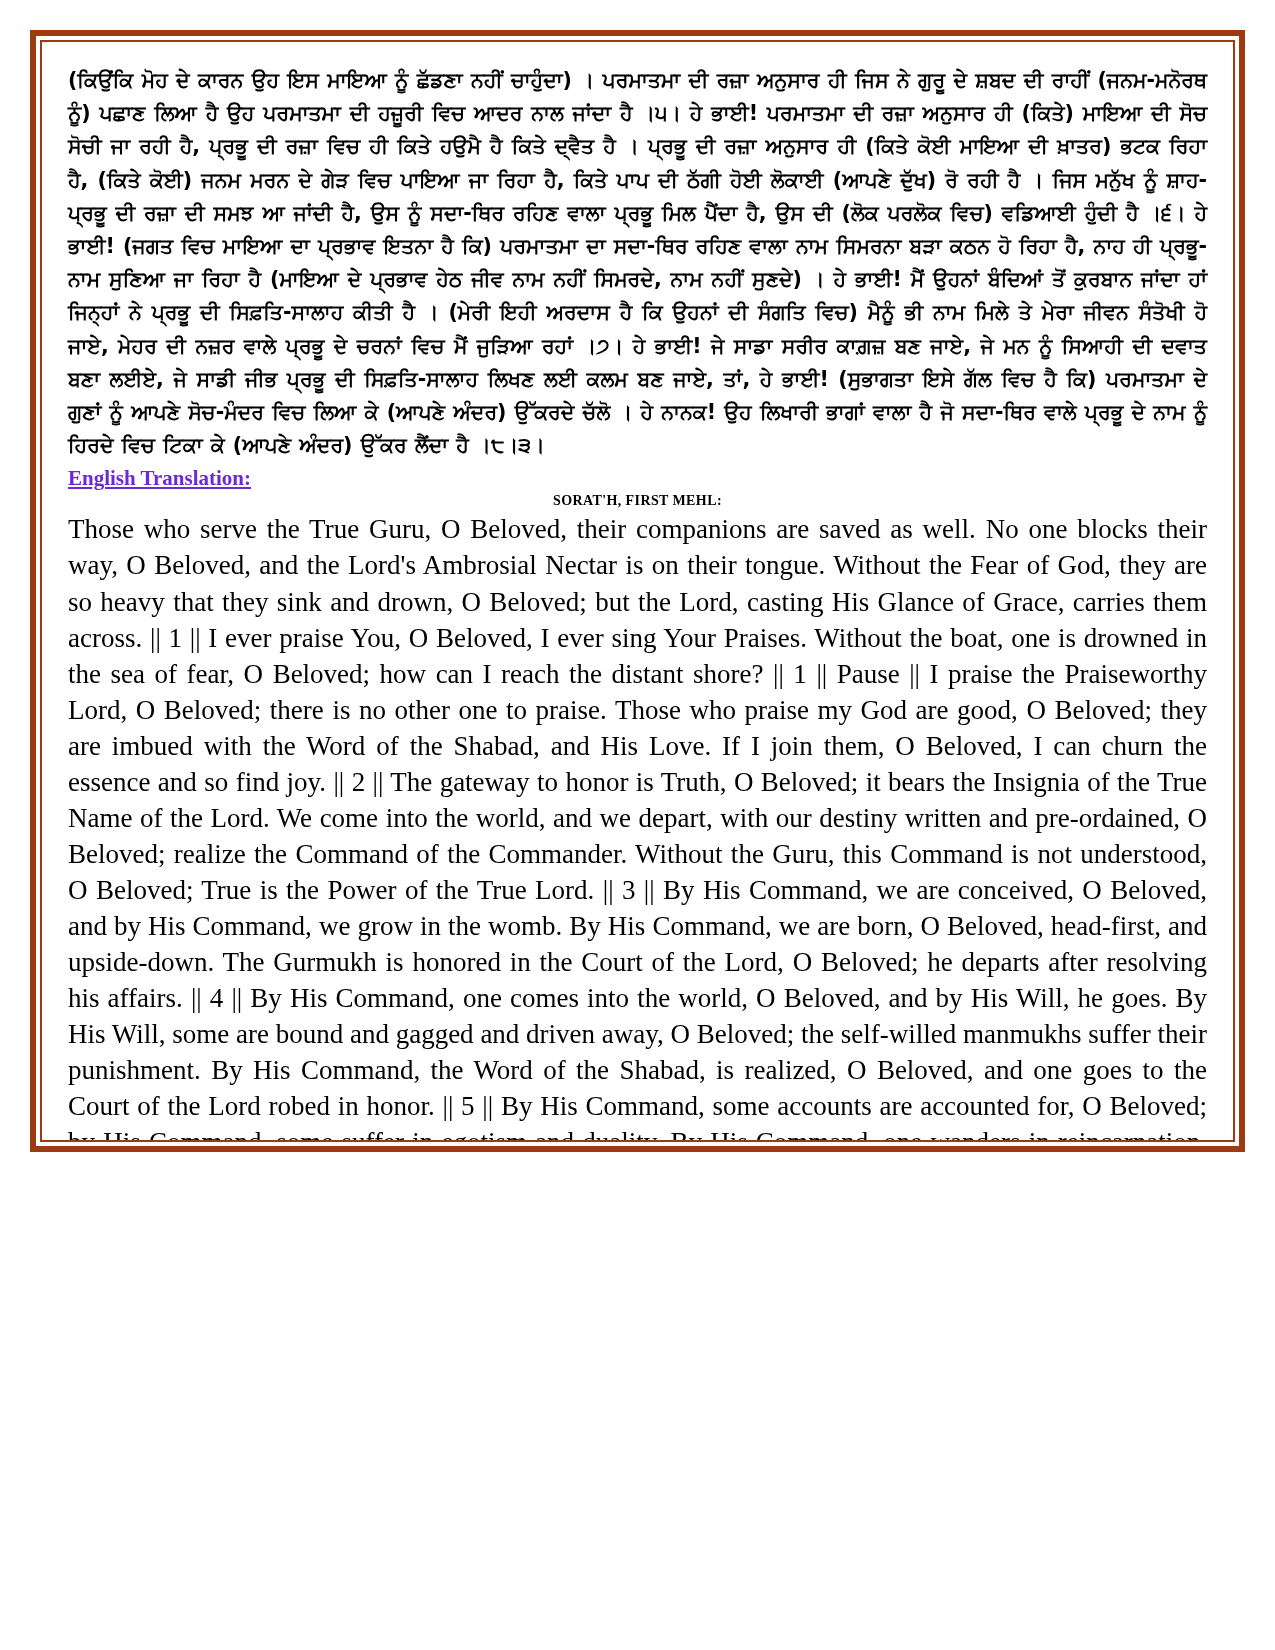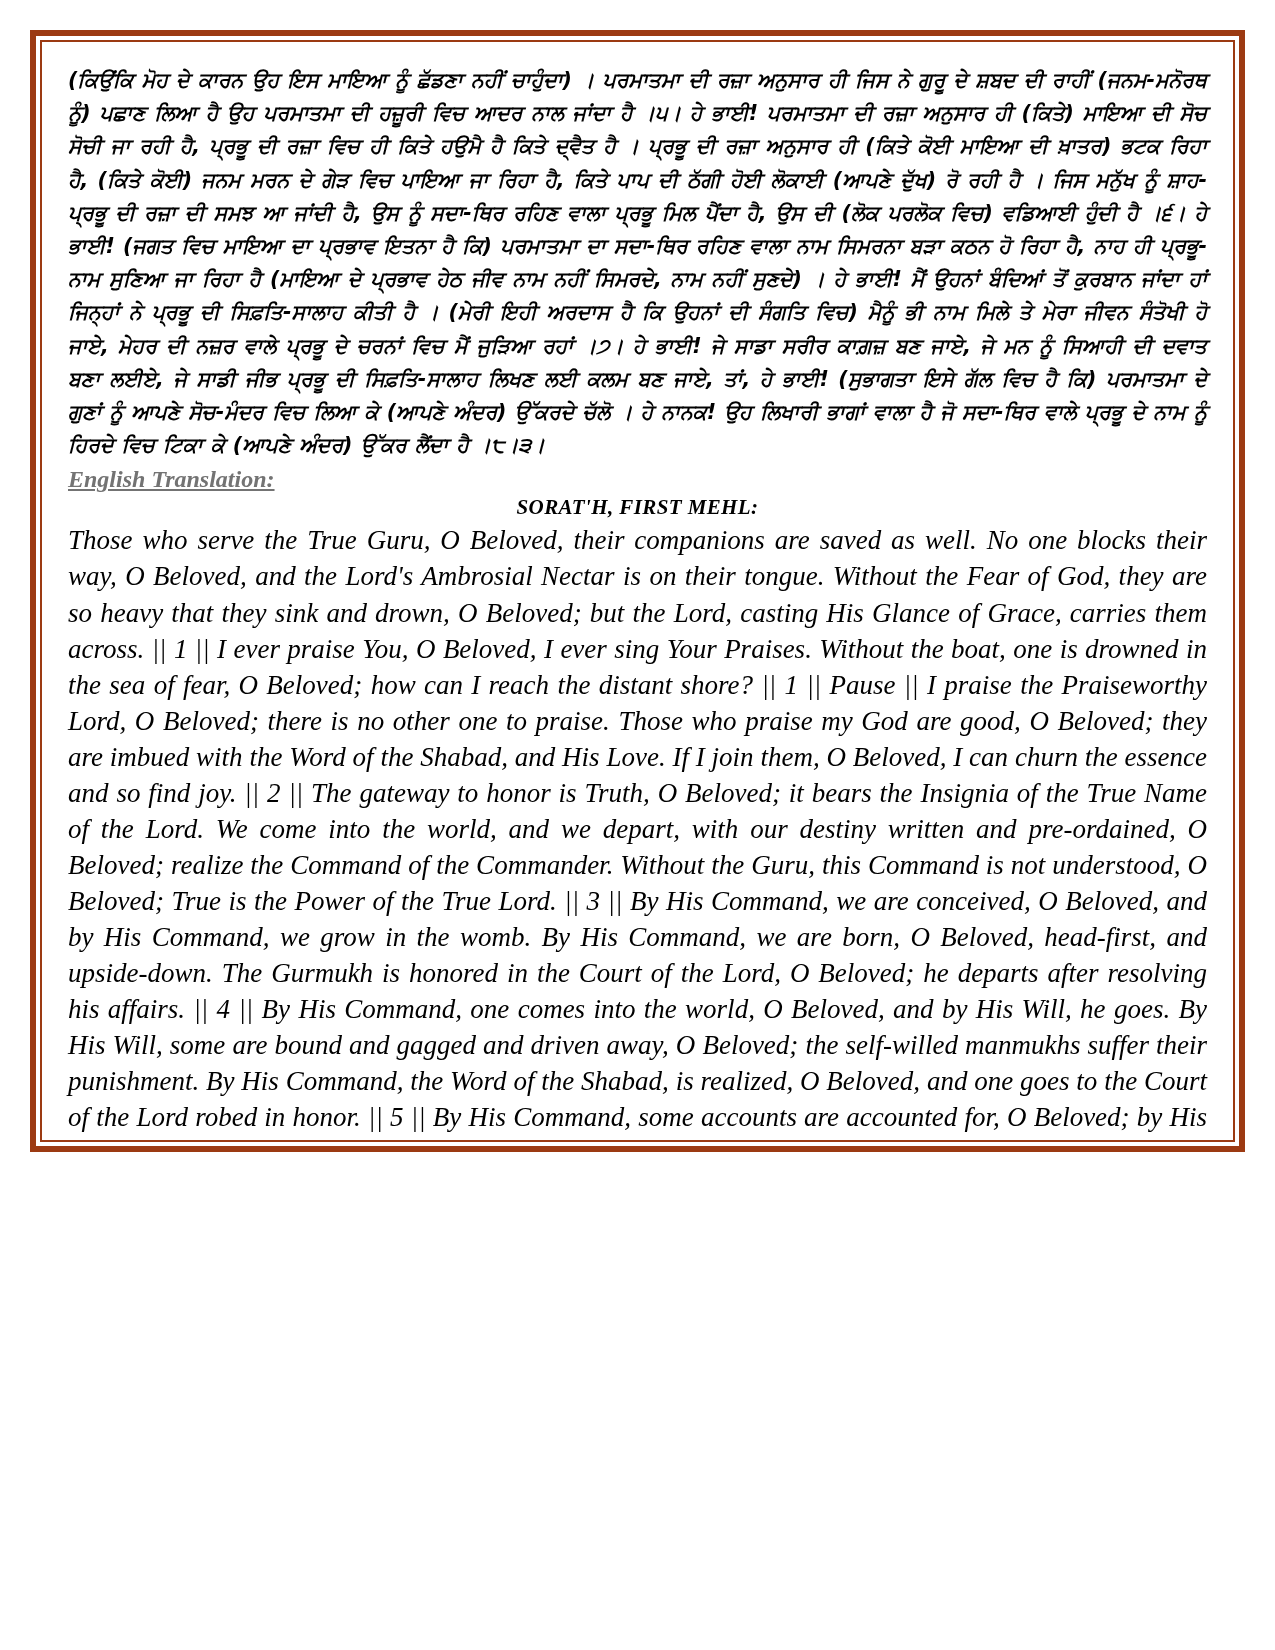--- a/index.html
+++ b/index.html
@@ -8,21 +8,20 @@
     background: #ffffff;
   }
   .page {
     width: 1275px;
     height: 1182px;
     box-sizing: border-box;
     background: #ffffff;
     padding: 30px 30px 30px 30px;
     position: relative;
     font-family: "Liberation Serif", serif;
-    font-style: italic;
   }
   .border-outer {
     width: 100%;
     height: 100%;
     box-sizing: border-box;
     border: 6px solid #9c3a12;
     padding: 4px;
     background: #ffffff;
   }
   .border-inner {
@@ -39,30 +38,30 @@
     font-size: 20.5px;
     font-weight: bold;
     line-height: 1.62;
     text-align: justify;
     color: #000000;
     letter-spacing: 0px;
     word-spacing: 1px;
   }
   .eng-label {
     font-family: "Liberation Serif", serif;
-    font-size: 24px;
+    font-size: 21px;
     font-weight: bold;
     text-decoration: underline;
-    color: #737373;
+    color: #6d28d9;
     margin-top: 4px;
     margin-bottom: 2px;
   }
   .eng-title {
     font-family: "Liberation Serif", serif;
-    font-size: 21px;
+    font-size: 14px;
     font-weight: bold;
     text-align: center;
     color: #000000;
     margin-bottom: 2px;
     letter-spacing: 0.4px;
   }
   .eng-body {
     font-family: "Liberation Serif", serif;
     font-size: 27px;
     line-height: 1.335;

